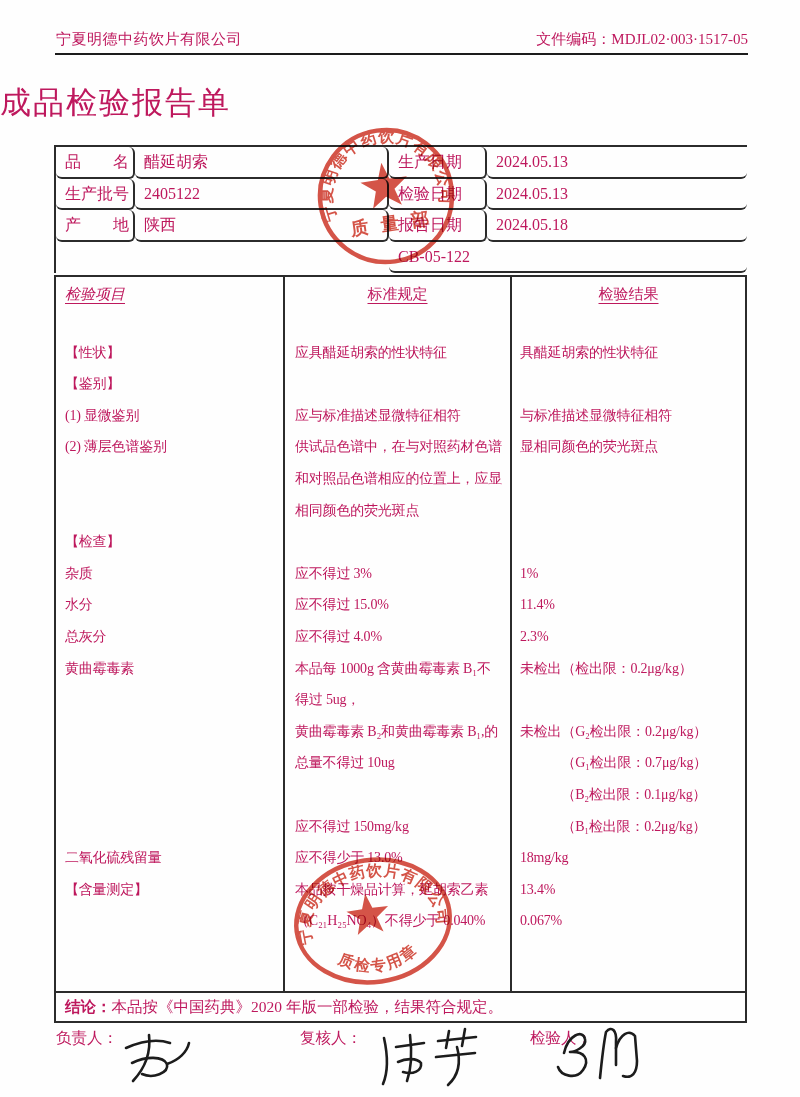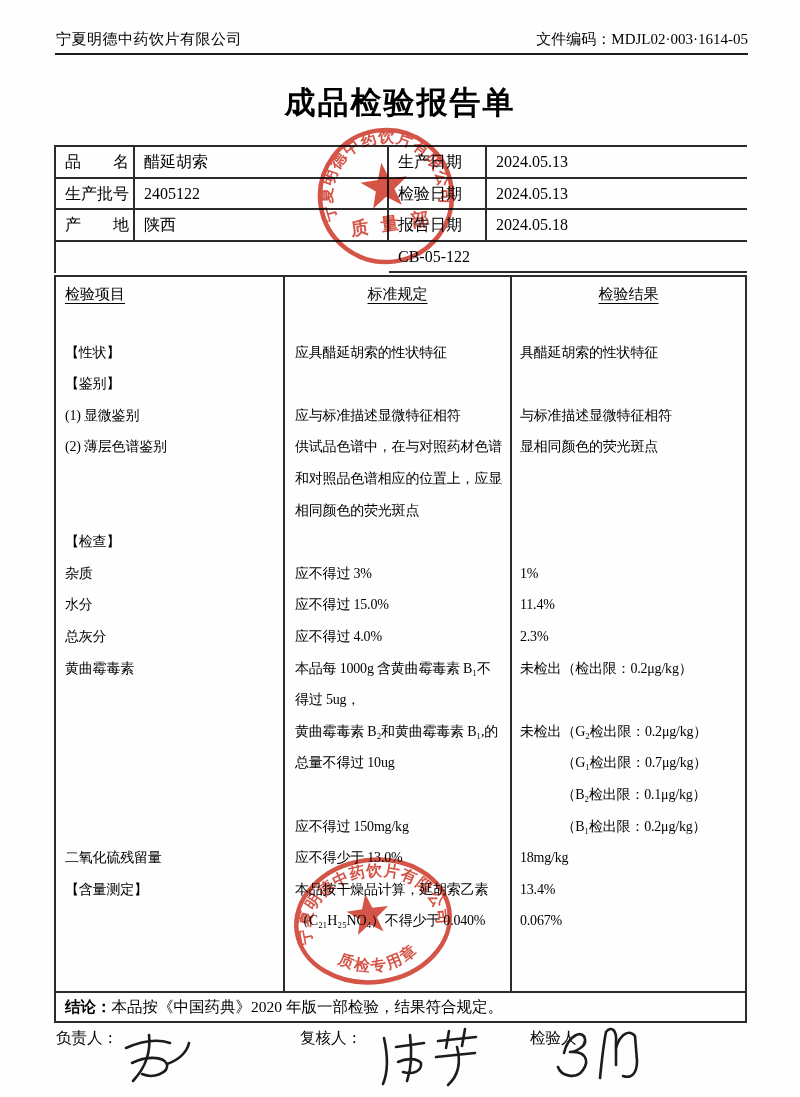--- a/index.html
+++ b/index.html
@@ -1,51 +1,51 @@
 <!DOCTYPE html>
 <html><head>
 <meta charset="utf-8">
 <style>
   html,body { margin:0; padding:0; background:#ffffff; }
   .page {
     position:relative; width:800px; height:1097px; background:#fefefe;
     font-family:"Liberation Serif","DejaVu Serif",serif;
-    color:#000000; overflow:hidden;
+    color:#be185d; overflow:hidden;
   }
   
   .company { position:absolute; left:56px; top:30px; font-size:15px; letter-spacing:0.5px; }
   .doccode { position:absolute; right:52px; top:30px; font-size:15px; }
   .hrule   { position:absolute; left:55px; top:53px; width:693px; height:2px; background:#1c1c1c; }
-  .title   { position:absolute; left:0; top:82px; width:100%; text-align:center;
-             font-size:31px; font-weight:700; letter-spacing:2px; }
+  .title   { position:absolute; left:0; top:82px; width:100%; text-align:left;
+             font-size:31px; font-weight:400; letter-spacing:2px; }
   
   .info-table {
     position:absolute; left:54px; top:145px; width:693px;
     display:grid; grid-template-columns:79px 254px 98px 1fr; grid-auto-rows:31.5px;
     border-top:2px solid #2b2b2b; border-left:2px solid #2b2b2b;
     box-sizing:border-box;
   }
   .cell {
     box-sizing:border-box; border-right:2px solid #2b2b2b; border-bottom:2px solid #2b2b2b;
-    padding-left:9px; font-size:16px; line-height:29px; white-space:pre; overflow:hidden;
+    padding-left:9px; font-size:16px; line-height:29px; white-space:pre; overflow:hidden;border-radius:6px;
   }
   .cell.nr { border-right:none; }
   .span2a { grid-column:1 / 3; }
   .span2b { grid-column:3 / 5; border-right:none; }
   
   .main-table {
     position:absolute; left:54px; top:275px; width:693px; height:748px;
     display:grid; grid-template-columns:229px 227px 1fr; grid-template-rows:714px 1fr;
     border:2px solid #2b2b2b; box-sizing:border-box;
   }
   .mcol { box-sizing:border-box; border-right:2px solid #2b2b2b; overflow:hidden; }
   .mcol.last { border-right:none;border-radius:25px; }
   .mhead { margin-top:6px; height:22px; line-height:22px; font-size:15px;
            text-decoration:underline; text-underline-offset:4px; }
-  .mcol-left  .mhead { padding-left:9px; }
+  .mcol-left  .mhead { padding-left:9px;font-style:italic; }
   .mcol-mid   .mhead, .mcol-right .mhead { text-align:center; }
   .tline { height:31.6px; line-height:31.6px; font-size:14px; white-space:pre; letter-spacing:-0.2px; }
   .mcol-left  .tline { padding-left:9px; }
   .mcol-mid   .tline { padding-left:10px; }
   .mcol-right .tline { padding-left:8px; }
   .conclusion {
     grid-column:1 / 4; border-top:2px solid #2b2b2b; box-sizing:border-box;
     padding-left:9px; font-size:15.5px; line-height:27px; white-space:pre;
   }
   .conclusion .clabel { font-weight:700; }
@@ -55,21 +55,21 @@
   .sig-svg path { fill:none; stroke:#1c1c1c; stroke-width:2.6; stroke-linecap:round; stroke-linejoin:round; }
   
   .stamp { position:absolute; mix-blend-mode:multiply; opacity:0.87; pointer-events:none; }
 </style>
 </head>
 <body>
 
 <div class="page">
 
   <div class="company">宁夏明德中药饮片有限公司</div>
-  <div class="doccode"><span>文件编码：</span><span>MDJL02·003·1614-05</span></div>
+  <div class="doccode"><span>文件编码：</span><span>MDJL02·003·1517-05</span></div>
   <div class="hrule"></div>
 
   <div class="title">成品检验报告单</div>
 
   <div class="info-table">
     <div class="cell">品　　名</div>
     <div class="cell">醋延胡索</div>
     <div class="cell">生产日期</div>
     <div class="cell nr">2024.05.13</div>
 

